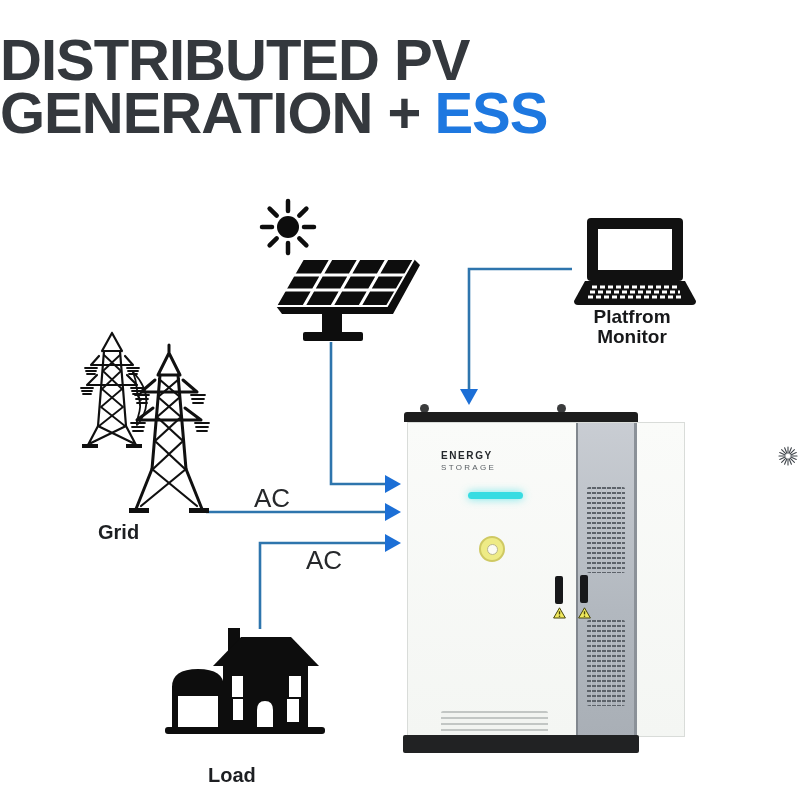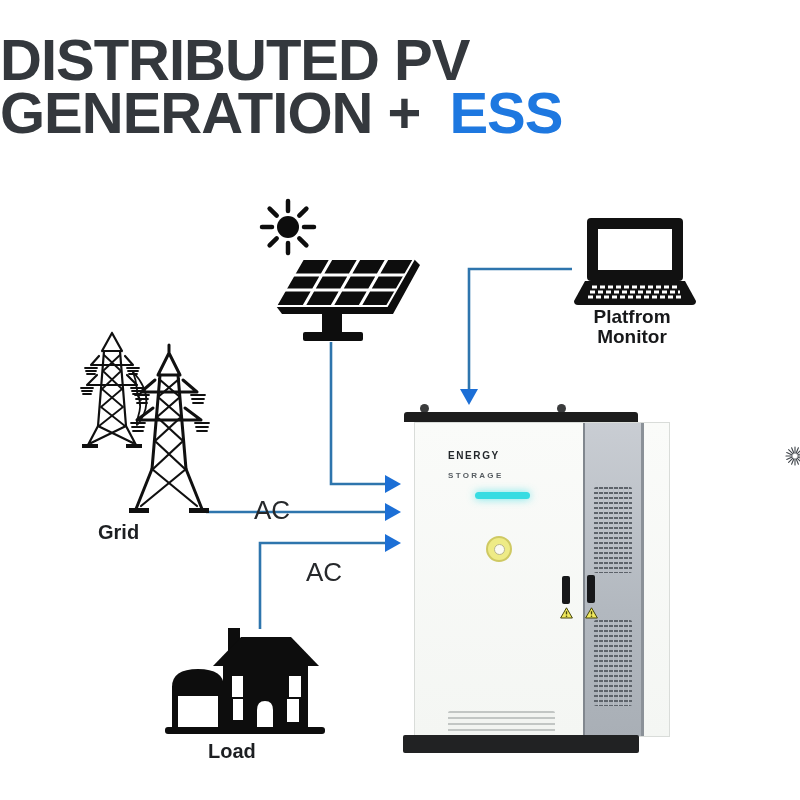--- a/index.html
+++ b/index.html
@@ -5,49 +5,49 @@
   html,body{margin:0;padding:0;background:#fff;}
   #stage{position:relative;width:800px;height:800px;background:#ffffff;overflow:hidden;
          font-family:"Liberation Sans", sans-serif;}
   svg{display:block;}
   .abs{position:absolute;}
 
   
   .title{position:absolute;top:33px;left:0;right:18px;text-align:left;
          font-weight:800;font-size:58px;line-height:53px;letter-spacing:-1px;
          color:var(--title,#34383d);}
-  .title .hl{color:var(--accent,#1e78e0);margin-left:29px;}
+  .title .hl{color:var(--accent,#1e78e0);margin-left:14px;}
 
   
   .conn-line{stroke:var(--line,#2e75ad);stroke-width:2.6;fill:none;}
   .conn-arrow{fill:var(--arrow,#1c6fd6);}
 
   
   .tw{stroke:#101010;fill:none;stroke-linecap:round;}
   .tw3{stroke-width:3;} .tw2{stroke-width:2.2;} .tw15{stroke-width:1.8;}
 
   
   .node-label{position:absolute;text-align:left;font-weight:700;font-size:20px;color:#1d1f22;}
-  .ac-label{position:absolute;text-align:center;font-weight:400;font-size:26px;color:#26282b;margin-top:12px;}
+  .ac-label{position:absolute;text-align:center;font-weight:400;font-size:26px;color:#26282b;}
   .monitor-label{position:absolute;left:557px;top:307px;width:150px;text-align:center;
                  font-weight:700;font-size:19px;line-height:20px;color:#17181a;}
 
   
   .cabinet{position:absolute;left:403px;top:404px;width:236px;height:350px;}
   .cab-lug{position:absolute;top:0;width:9px;height:9px;border-radius:50%;background:#3a3b3c;}
   .cab-cap{position:absolute;left:1px;top:8px;width:234px;height:10px;
            background:var(--cap,#1d1d1d);border-radius:3px 3px 0 0;z-index:1;}
-  .cab-body{position:absolute;left:11px;top:18px;width:256px;height:315px;box-sizing:border-box;
+  .cab-body{position:absolute;left:4px;top:18px;width:278px;height:315px;box-sizing:border-box;
             background:linear-gradient(180deg,#fafbf9,#f4f6f3);border:1px solid #d9dcd9;}
   .cab-gray{position:absolute;left:168px;top:0px;width:61px;height:313px;box-sizing:border-box;
             background:linear-gradient(180deg,#c9cdd3,#b2b8bf 60%,#a9afb6);
             border-left:2px solid #81878e;box-shadow:inset -3px 0 0 #8b9198;}
   .brand{position:absolute;left:33px;top:27px;}
   .brand-1{font-size:10px;font-weight:700;letter-spacing:1.6px;color:#23272b;}
-  .brand-2{font-size:8px;font-weight:700;letter-spacing:2.3px;color:#565c61;margin-top:10px;}
+  .brand-2{font-size:8px;font-weight:400;letter-spacing:2.3px;color:#565c61;margin-top:2px;}
   .led{position:absolute;left:60px;top:69px;width:55px;height:7px;border-radius:4px;
        background:var(--led,#38dce2);box-shadow:0 0 9px rgba(61,221,227,.75);}
   .estop{position:absolute;left:71px;top:113px;width:22px;height:22px;border-radius:50%;
          background:#eeeb86;border:2px solid #cfc963;display:flex;align-items:center;justify-content:center;}
   .estop-core{width:9px;height:9px;border-radius:50%;background:#fbfbf3;border:1px solid #b9b58d;}
   .handle{position:absolute;width:8px;height:28px;background:#17181a;border-radius:2px;}
   .h1{left:147px;top:153px;} .h2{left:172px;top:152px;}
   .warn{position:absolute;width:13px;height:12px;}
   .w1{left:145px;top:184px;} .w2{left:170px;top:184px;}
   .grille{position:absolute;left:179px;width:38px;height:86px;border-radius:2px;
@@ -212,21 +212,21 @@
         <polygon points="6.5,0.8 12.4,11 0.6,11" fill="var(--warning,#f1e95c)" stroke="#45450c" stroke-width="1"></polygon>
         <line x1="6.5" y1="4.2" x2="6.5" y2="7.4" stroke="#45450c" stroke-width="1.4"></line>
         <circle cx="6.5" cy="9.2" r="0.8" fill="#45450c"></circle>
       </svg>
       <div class="slats"></div>
     </div>
     <div class="cab-base"></div>
   </div>
 
   <div class="node-label" style="left:98px;top:521px;width:80px">Grid</div>
-  <div class="node-label" style="left:208px;top:740px;width:80px">Load</div>
+  <div class="node-label" style="left:208px;top:764px;width:80px">Load</div>
   <div class="monitor-label">
     <div>Platfrom</div>
     <div>Monitor</div>
   </div>
   <div class="ac-label" style="left:244px;top:483px;width:56px">AC</div>
   <div class="ac-label" style="left:296px;top:545px;width:56px">AC</div>
 
 </div>
 
 </body></html>

